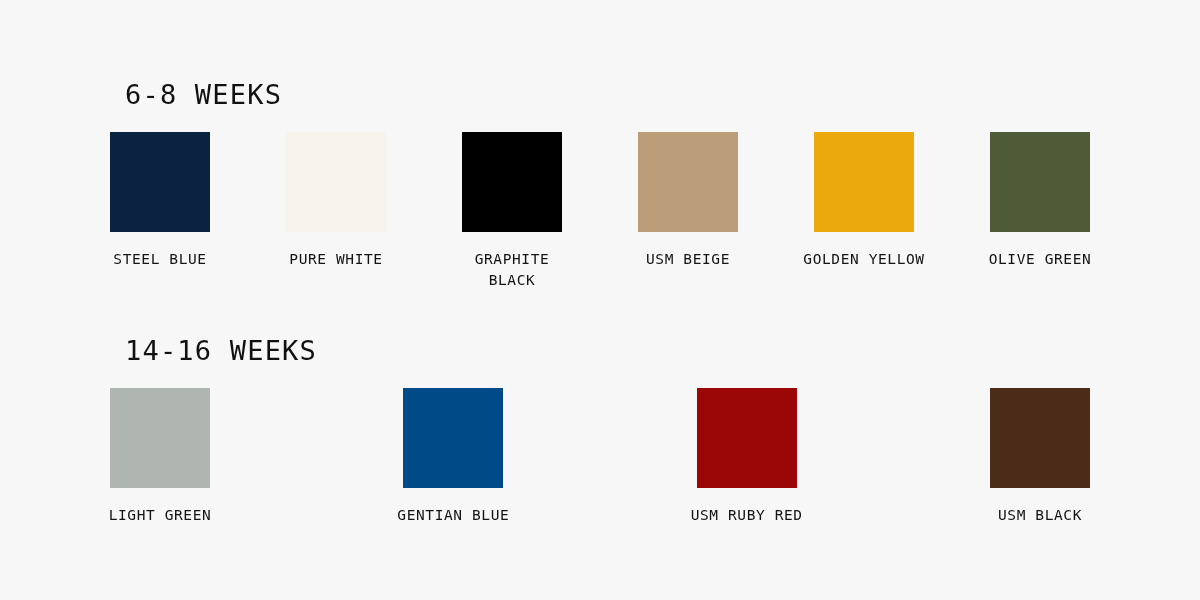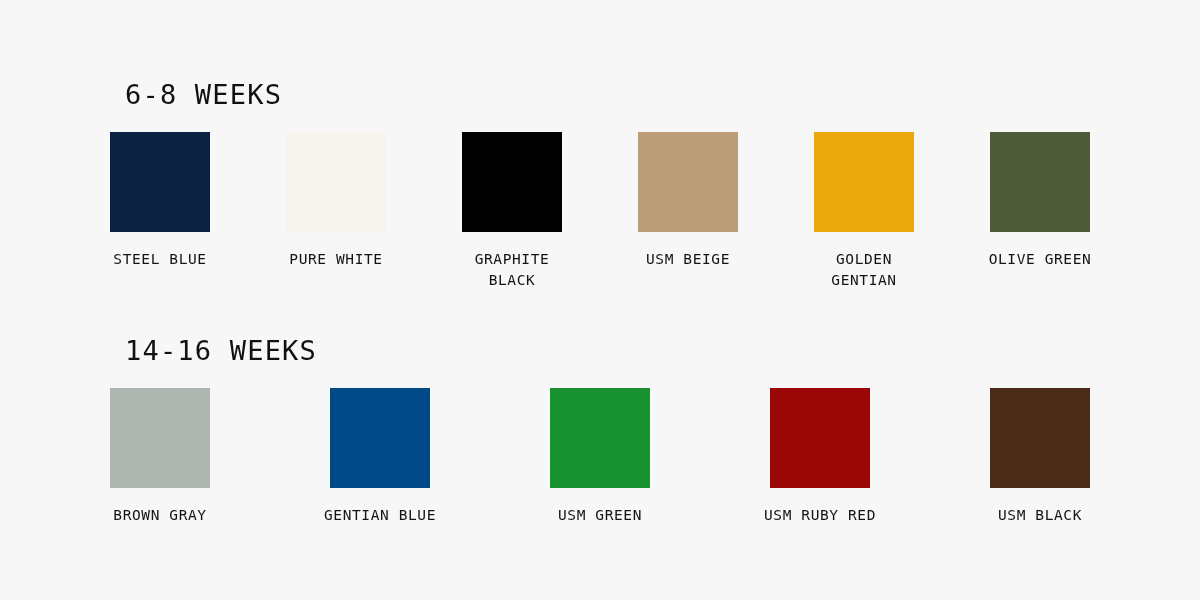--- a/index.html
+++ b/index.html
@@ -91,50 +91,46 @@
         <span class="swatch-label">GRAPHITE BLACK</span>
       </div>
 
       <div class="swatch-cell">
         <span class="swatch-chip" style="background:#bb9d79"></span>
         <span class="swatch-label">USM BEIGE</span>
       </div>
 
       <div class="swatch-cell">
         <span class="swatch-chip" style="background:#eba90e"></span>
-        <span class="swatch-label">GOLDEN GENTIAN</span>
+        <span class="swatch-label">GOLDEN YELLOW</span>
       </div>
 
       <div class="swatch-cell">
         <span class="swatch-chip" style="background:#4e5b36"></span>
         <span class="swatch-label">OLIVE GREEN</span>
       </div>
 
     </div>
   </section>
 
   <section class="group group-2">
     <h2 class="group-title">14-16 WEEKS</h2>
     <div class="swatch-row">
 
       <div class="swatch-cell">
         <span class="swatch-chip" style="background:#afb6b2"></span>
-        <span class="swatch-label">BROWN GRAY</span>
+        <span class="swatch-label">LIGHT GREEN</span>
       </div>
 
 
       <div class="swatch-cell">
         <span class="swatch-chip" style="background:#004b87"></span>
         <span class="swatch-label">GENTIAN BLUE</span>
       </div>
 
-      <div class="swatch-cell">
-        <span class="swatch-chip" style="background:#189230"></span>
-        <span class="swatch-label">USM GREEN</span>
-      </div>
 
 
       <div class="swatch-cell">
         <span class="swatch-chip" style="background:#9b0606"></span>
         <span class="swatch-label">USM RUBY RED</span>
       </div>
 
       <div class="swatch-cell">
         <span class="swatch-chip" style="background:#4a2c18"></span>
         <span class="swatch-label">USM BLACK</span>

